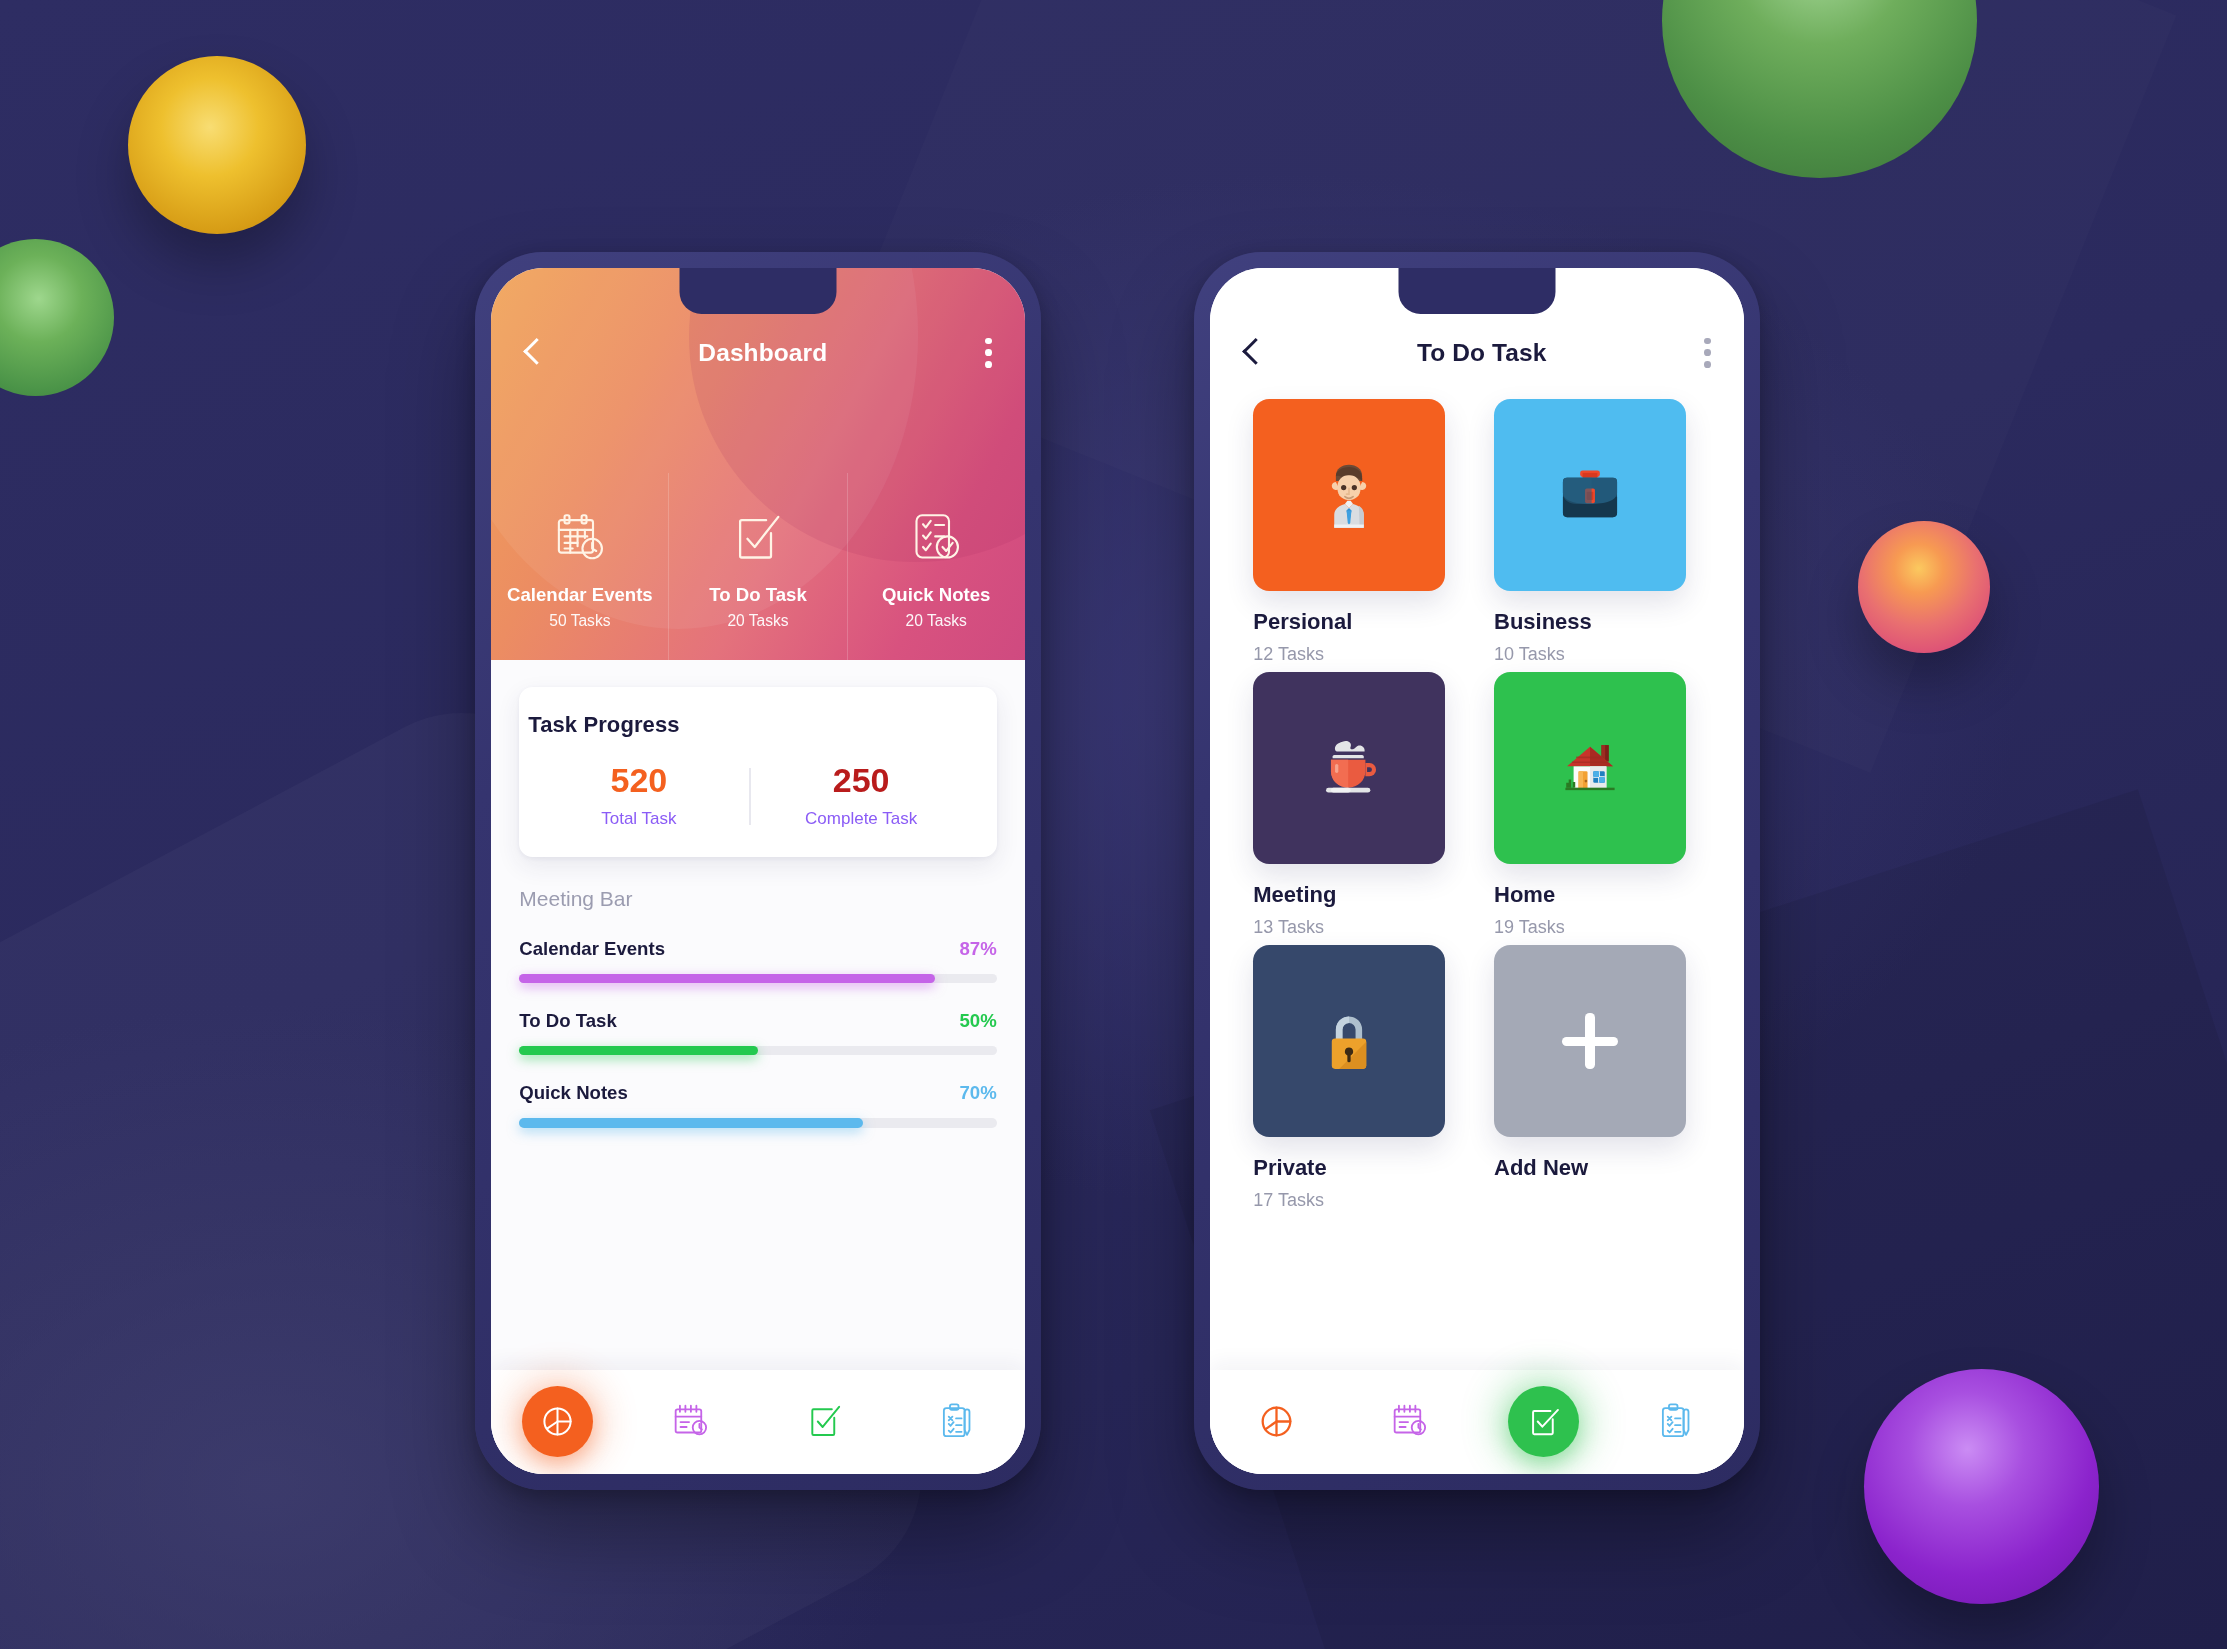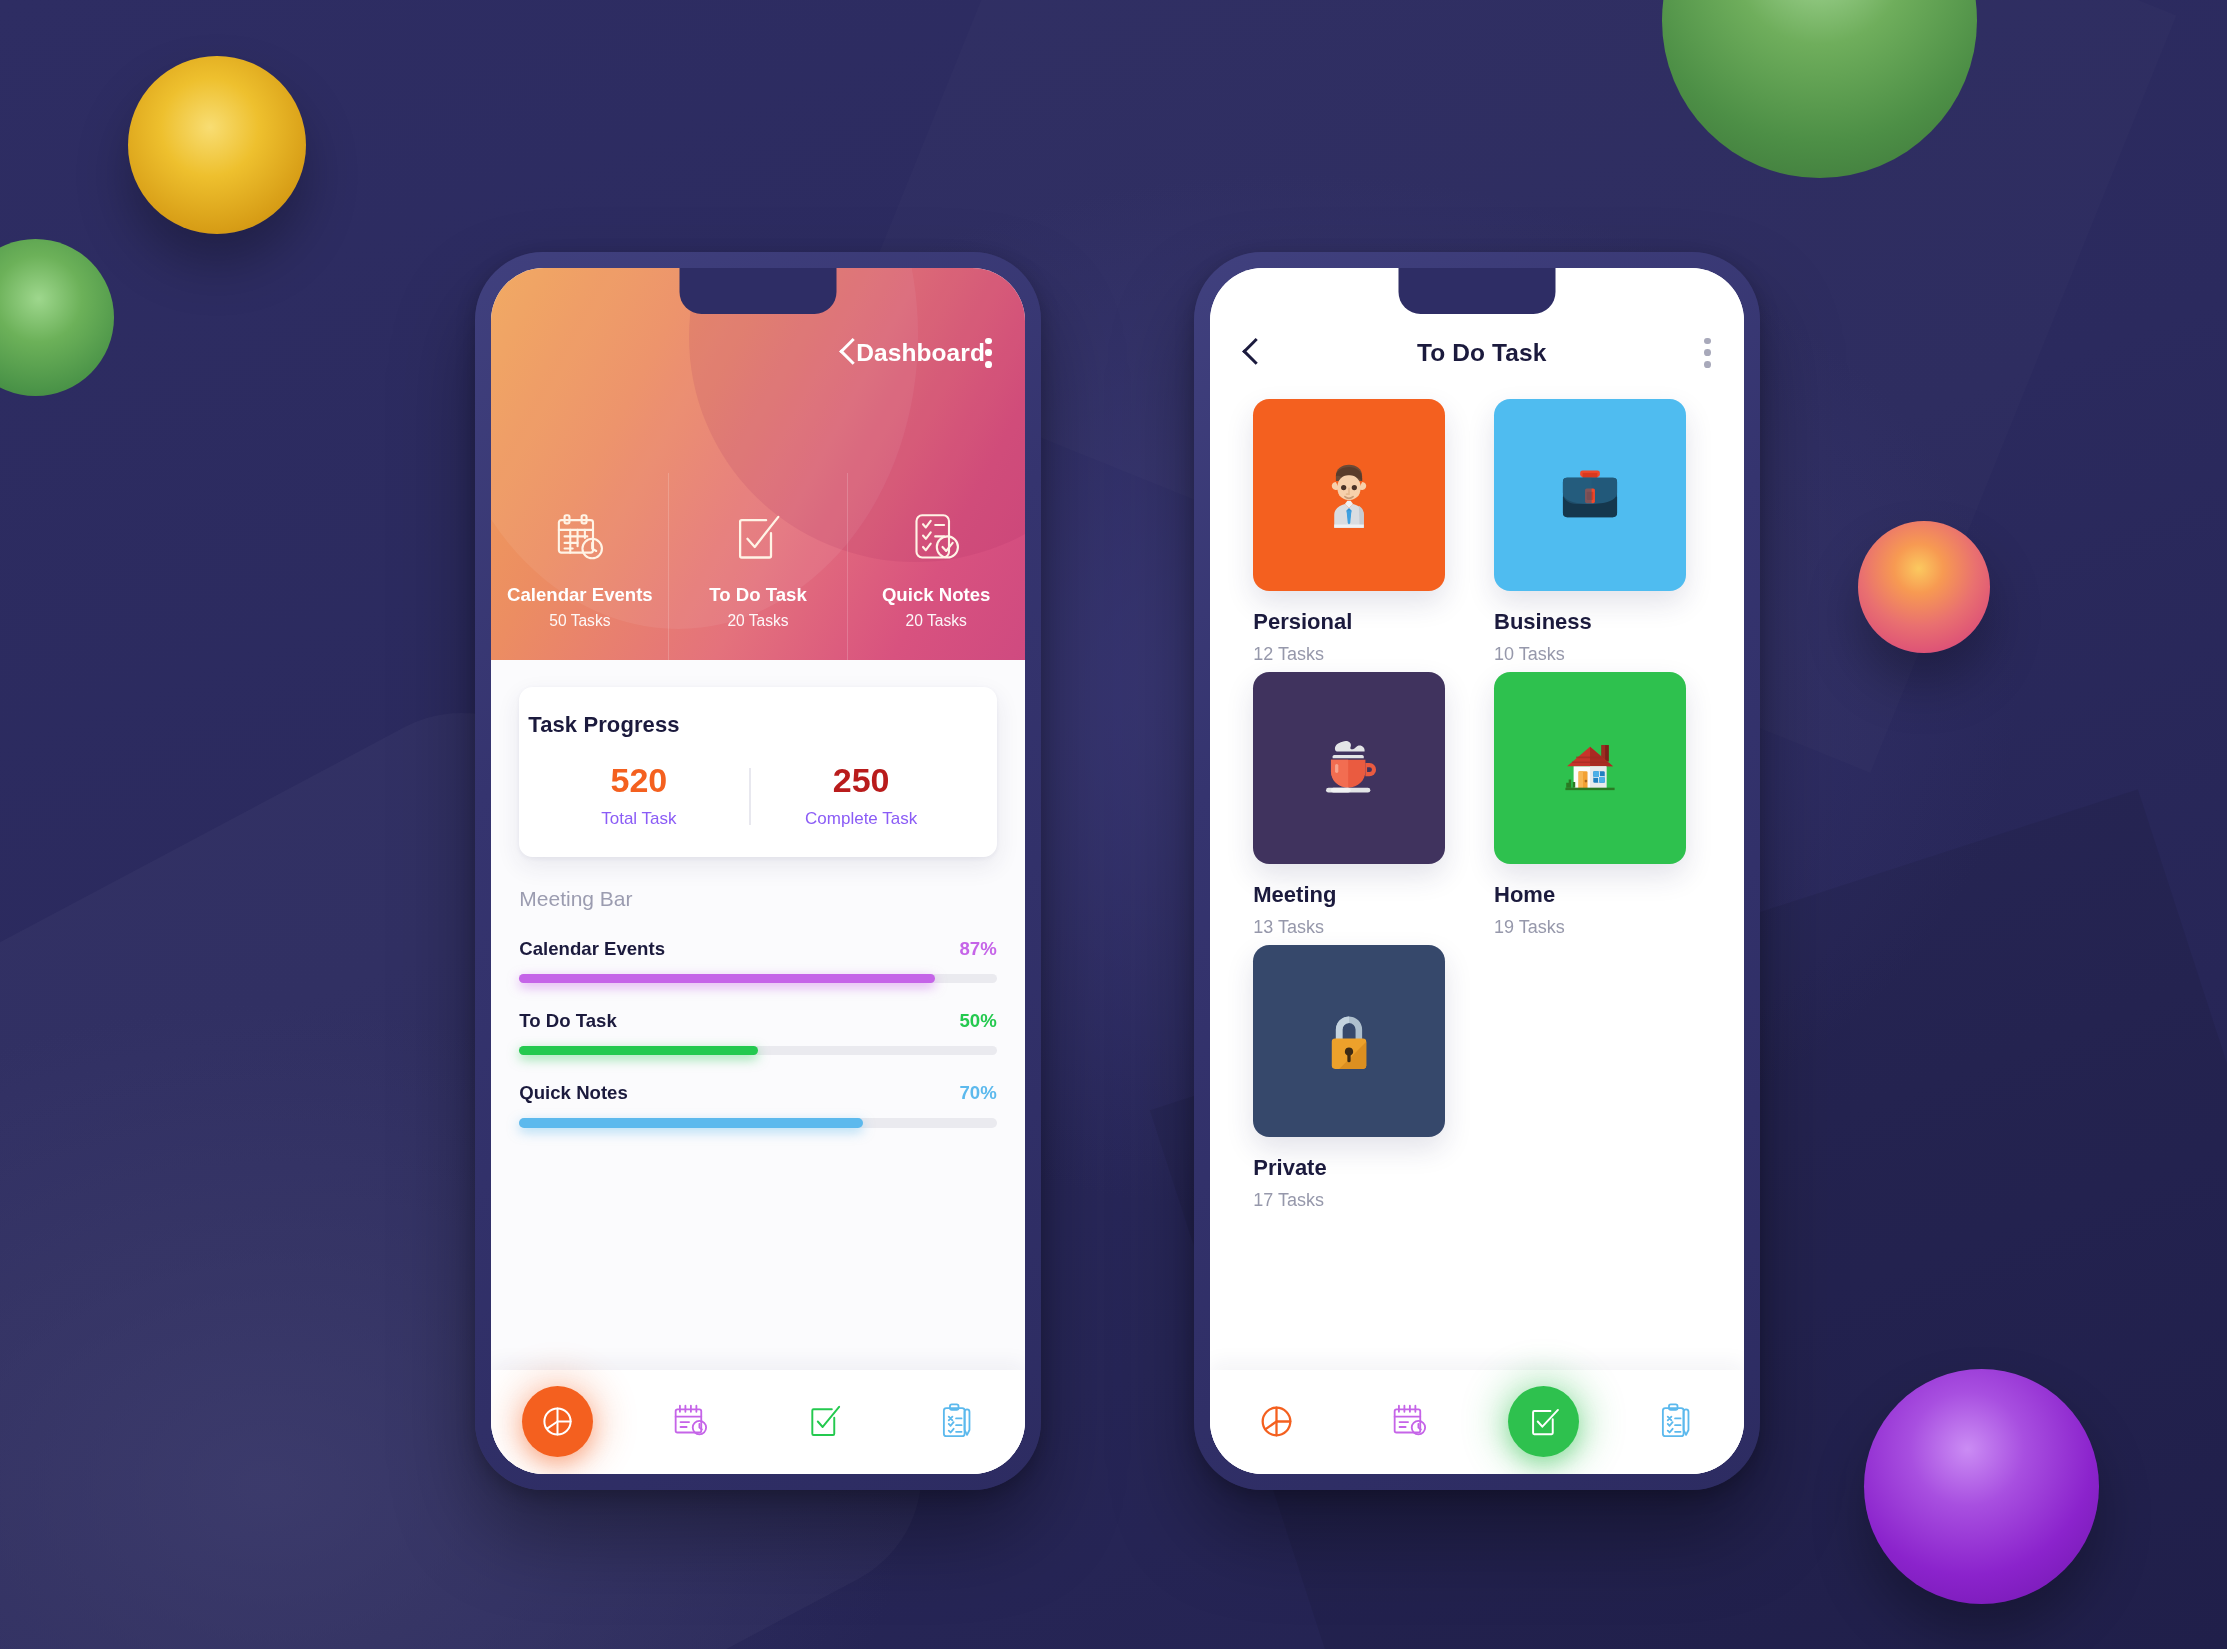--- a/index.html
+++ b/index.html
@@ -284,21 +284,21 @@
               <path d="M14 18.4 L9.3 12.6 a7.4 7.4 0 0 1 9.4 0 Z" fill="#fff"></path>
               <path d="M3.2 7.1 a16.5 16.5 0 0 1 21.6 0" stroke="#fff" stroke-width="3" fill="none" stroke-linecap="round"></path>
               <path d="M6.9 11.1 a11 11 0 0 1 14.2 0" stroke="#fff" stroke-width="3" fill="none" stroke-linecap="round"></path>
             </svg>
             <div class="battery">
                 <span></span>
               </div>
           </div>
         </div>
 
-        <div class="navbar" style="color:#ffffff; margin-top:49px;justify-content:flex-end;">
+        <div class="navbar" style="color:#ffffff; margin-top:49px;">
           <div class="chev-back"></div>
           <div class="nav-title">Dashboard</div>
           <div class="kebab">
               <i></i>
               <i></i>
               <i></i>
             </div>
         </div>
 
         <div class="p1-tabs">
@@ -569,20 +569,27 @@
                 <path d="M34 48V36a16 16 0 0 1 16-16v8a8 8 0 0 0-8 8v12z" fill="#c4d3df"></path>
                 <rect x="29" y="47" width="42" height="37" rx="4" fill="#eda12b"></rect>
                 <path d="M71 51v29a4 4 0 0 1-4 4H38z" fill="#dc8f20"></path>
                 <path d="M50 58a5 5 0 0 1 2 9.6V74a2 2 0 0 1-4 0v-6.4A5 5 0 0 1 50 58z" fill="#3c2a14"></path>
               </svg>
             </div>
             <div class="name">Private</div>
             <div class="count">17 Tasks</div>
           </div>
 
+          <div class="cat">
+            <div class="tile" style="background:#a4a9b6;">
+              <div class="plus-glyph"></div>
+            </div>
+            <div class="name">Add New</div>
+            <div class="count"></div>
+          </div>
         </div>
       </div>
 
       <div class="tabbar">
         <div class="slot">
           <svg width="39" height="39" viewBox="0 0 48 48" fill="none" stroke="#f4601f" stroke-width="2.8" stroke-linecap="round" stroke-linejoin="round">
             <circle cx="24" cy="24" r="17"></circle>
             <path d="M24 7v34M24 24h17"></path>
             <path d="M24 24 L11 33"></path>
           </svg>

